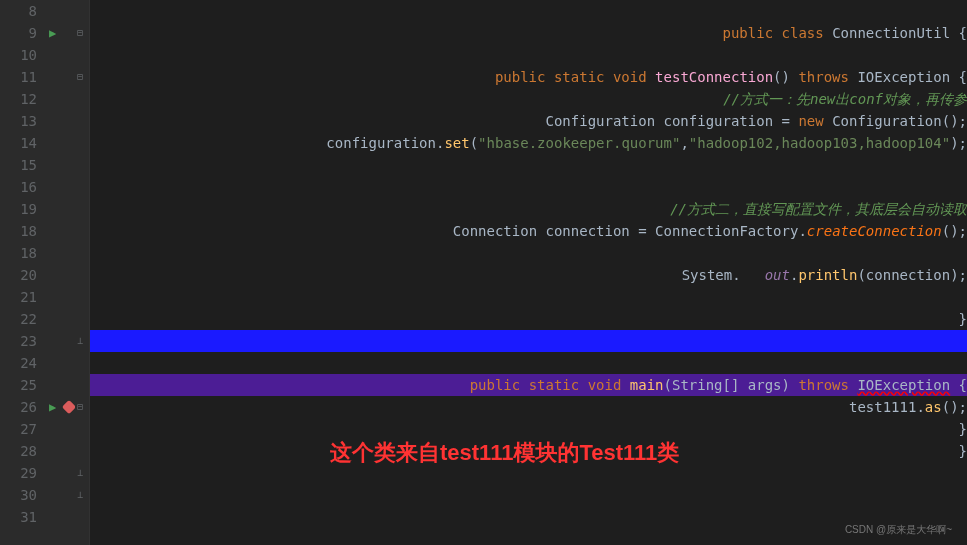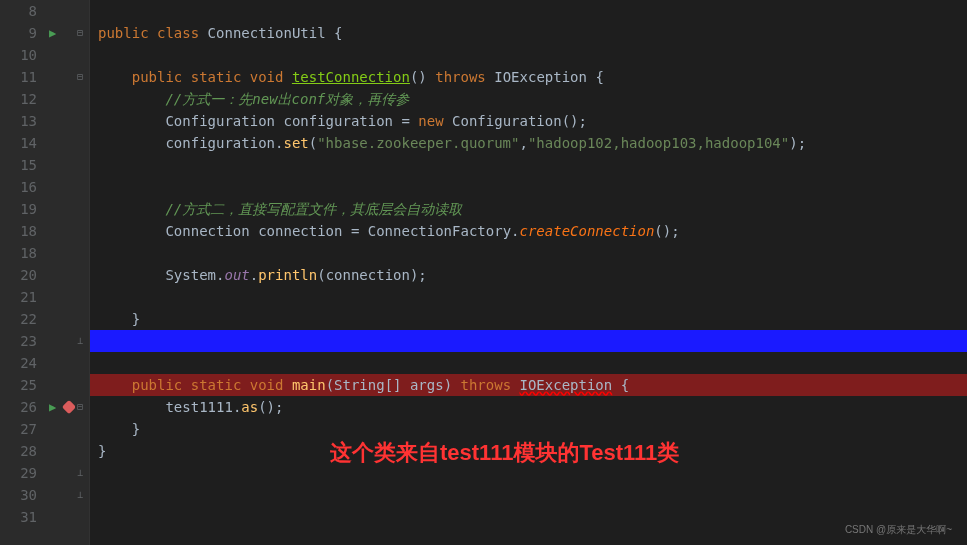--- a/index.html
+++ b/index.html
@@ -42,31 +42,31 @@
 }
 .fold-mark {
   position: absolute;
   left: 2px;
   color: #606366;
   font-size: 10px;
   height: 22px;
   line-height: 22px;
 }
 .code-area { flex: 1; background: #1e1e1e; position: relative; }
-.line { height: 22px; line-height: 22px; white-space: pre; padding-left: 8px; }
+.line { height: 22px; line-height: 22px; white-space: pre; padding-left: 8px; text-align: right; }
 .line-cursor { background: #1a1aff; }
-.line-hl { background: #7f1d1d; }
+.line-hl { background: #4c1d95; }
 .kw { color: #cc7832; }
 .cls { color: #a9b7c6; }
 .method { color: #ffc66d; }
-.method-u { color: #84cc16; text-decoration: underline; }
+.method-u { color: #f9a8d4; }
 .str { color: #6a8759; }
 .comment { color: #629755; font-style: italic; }
 .err-u { text-decoration: underline wavy #ff0000; }
-.static-f { color: #9876aa; font-style: italic; }
+.static-f { color: #9876aa; font-style: italic; margin-left: 24px; }
 .static-m { color: #f97316; font-style: italic; }
 .annotation-text {
   position: absolute;
   color: #ff3333;
   font-weight: bold;
   font-size: 22px;
   font-family: 'Microsoft YaHei', sans-serif;
   left: 330px;
   top: 438px;
   pointer-events: none;

